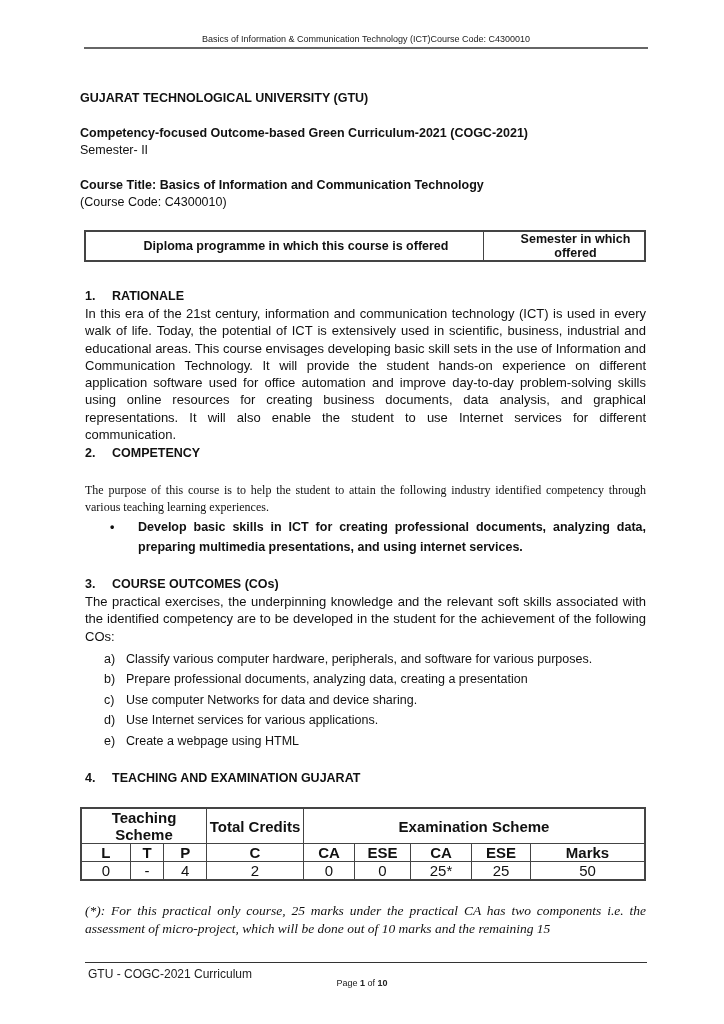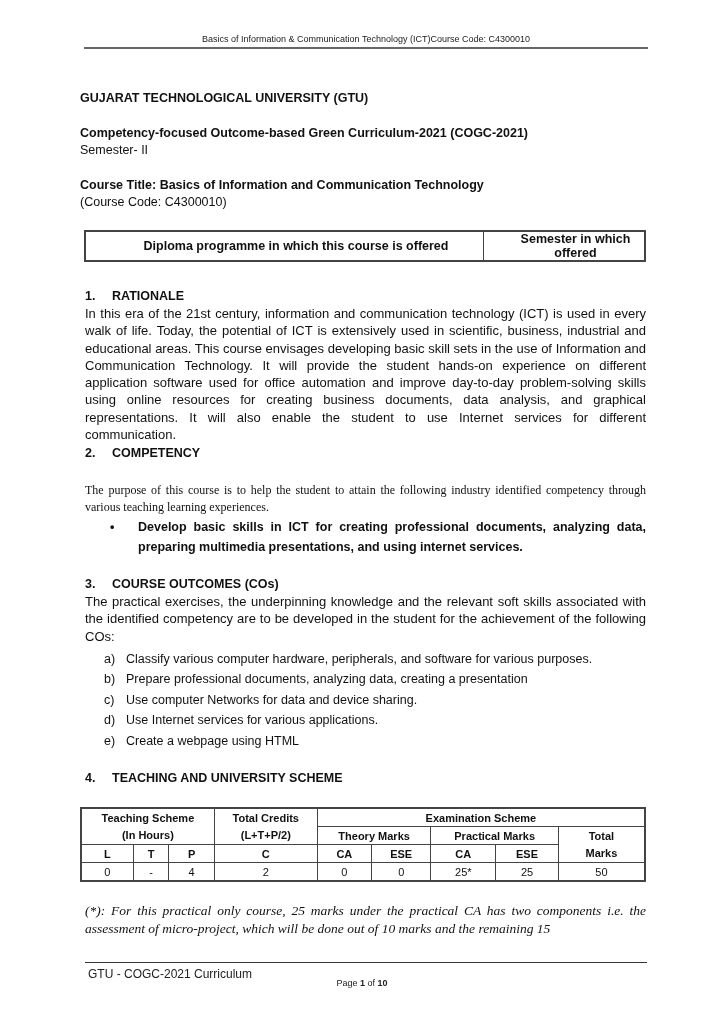--- a/index.html
+++ b/index.html
@@ -14,21 +14,21 @@
   .t1 th, .t1 td { height:17px;padding-left:23px; }
   .sec { position:absolute; left:85px; font-size:12.5px; font-weight:bold; }
   .sec .num { display:inline-block; width:27px; }
   .para { position:absolute; left:85px; width:561px; font-size:13px; line-height:17.3px; text-align:justify; }
   .serif { font-family:"Liberation Serif", serif; font-size:12px; line-height:16.5px; }
   .bullet { position:absolute; left:110px; width:536px; font-size:12.5px; font-weight:bold; line-height:20px; display:flex; }
   .bullet .dot { width:28px; flex:none; }
   .co { position:absolute; left:104px; font-size:12.5px; display:flex; }
   .co .lbl { width:22px; flex:none; }
   .t2 { position:absolute; left:80px; top:807px; width:566px; border:2px solid #444; }
-  .t2 td { height:17px; font-size:11px; }
+  .t2 td { height:17px; font-size:15px; }
   .t2 .h { font-weight:bold; }
   .foot-note { position:absolute; left:85px; top:902px; width:561px; font-family:"Liberation Serif", serif; font-style:italic; font-size:13.5px; line-height:18px; text-align:justify; }
   .foot-line { position:absolute; left:85px; top:962px; width:562px; height:1px; background:#333; }
   .foot-left { position:absolute; left:88px; top:967px; font-size:12px; color:#222; }
   .foot-page { position:absolute; left:0; width:724px; top:978px; text-align:center; font-size:9px; color:#222; }
 </style>
 </head>
 <body>
 
 <div class="hdr">
@@ -85,36 +85,29 @@
 <div class="co" style="top:713px;">
     <span class="lbl">d)</span>
     <span>Use Internet services for various applications.</span>
   </div>
 <div class="co" style="top:734px;">
     <span class="lbl">e)</span>
     <span>Create a webpage using HTML</span>
   </div>
 
 <div class="sec" style="top:771px;">
-  <span class="num">4.</span><span>TEACHING AND UNIVERSITY SCHEME</span>
+  <span class="num">4.</span><span>TEACHING AND EXAMINATION GUJARAT</span>
 </div>
 
 <table class="t2">
   <tbody>
       <tr>
     <td class="h" colspan="3" style="border-bottom:none; width:124px;">Teaching Scheme</td>
     <td class="h" style="border-bottom:none; width:96px;margin-left:31px;">Total Credits</td>
     <td class="h" colspan="5">Examination Scheme</td>
-  </tr>
-  <tr>
-    <td class="h" colspan="3" style="border-top:none;">(In Hours)</td>
-    <td class="h" style="border-top:none;">(L+T+P/2)</td>
-    <td class="h" colspan="2">Theory Marks</td>
-    <td class="h" colspan="2">Practical Marks</td>
-    <td class="h" style="border-bottom:none; width:80px;">Total</td>
   </tr>
   <tr>
     <td class="h" style="width:47px;">L</td>
     <td class="h" style="width:32px;">T</td>
     <td class="h" style="width:41px;">P</td>
     <td class="h">C</td>
     <td class="h" style="width:50px;">CA</td>
     <td class="h" style="width:55px;">ESE</td>
     <td class="h" style="width:60px;">CA</td>
     <td class="h" style="width:58px;">ESE</td>

